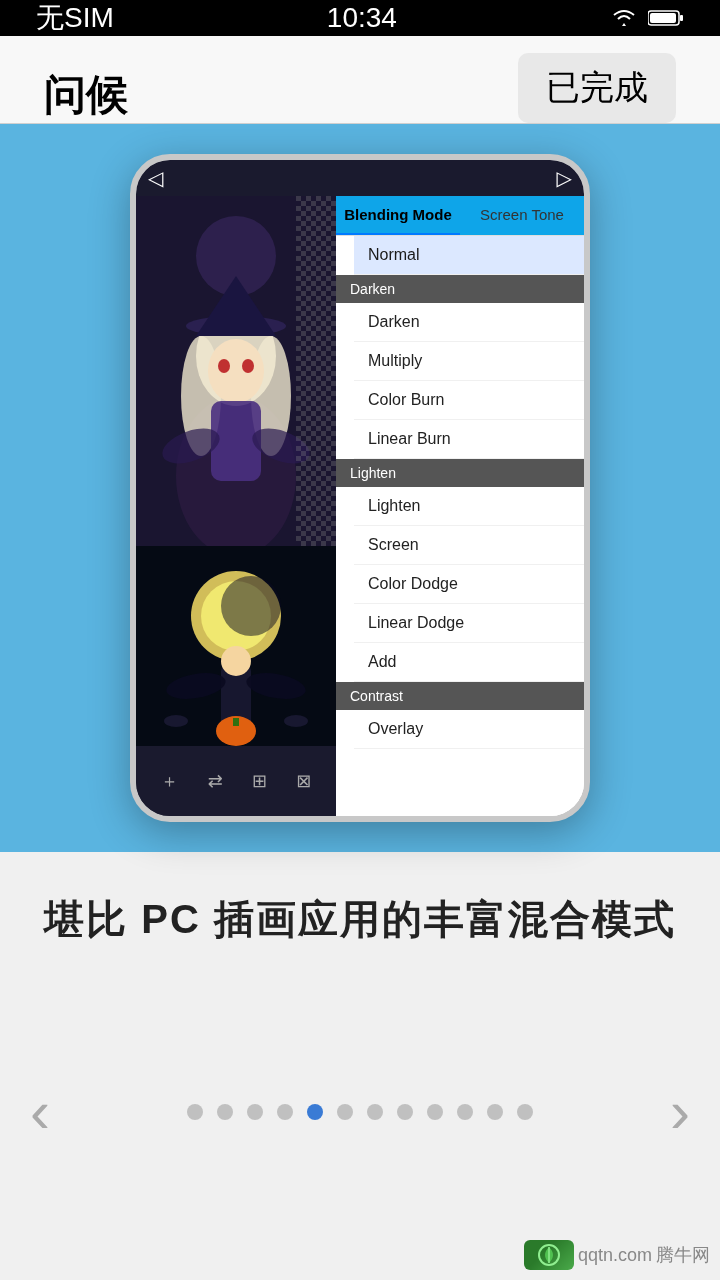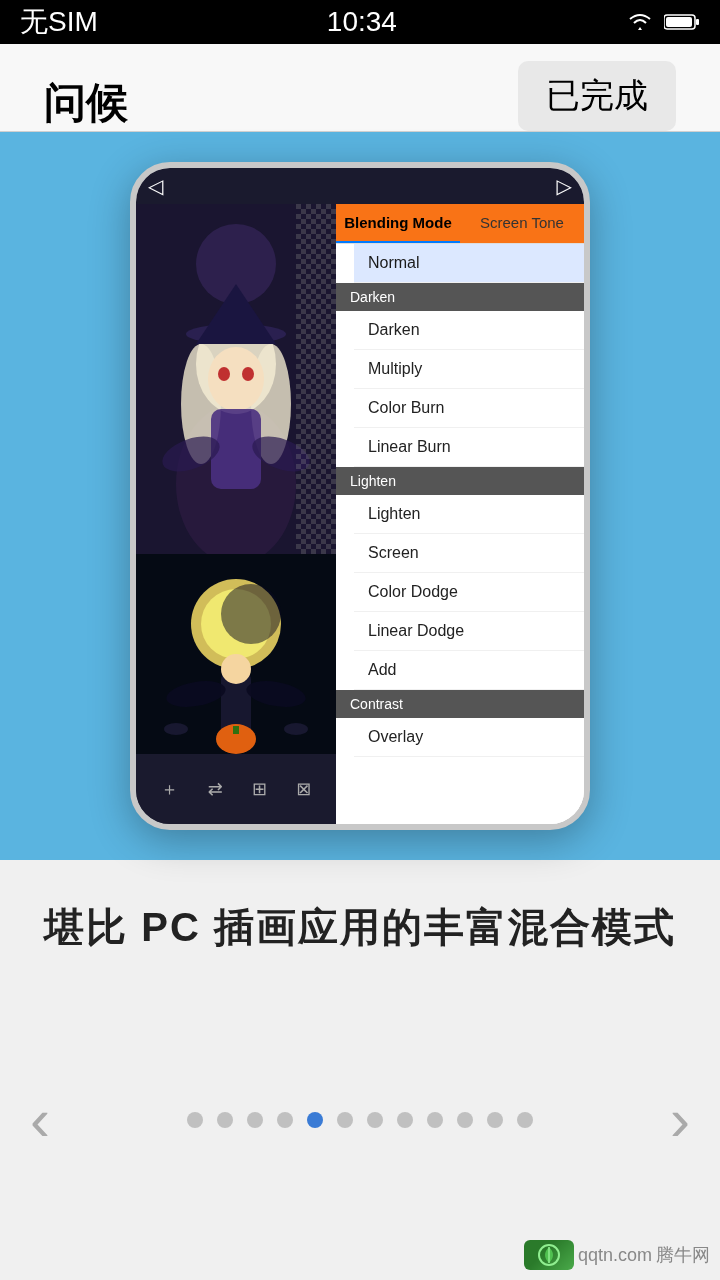--- a/index.html
+++ b/index.html
@@ -8,26 +8,26 @@
       width: 720px;
       min-height: 1280px;
       background: #f0f0f0;
       font-family: -apple-system, 'PingFang SC', 'Helvetica Neue', Arial, sans-serif;
       overflow-x: hidden;
     }
 
     
     .status-bar {
       width: 720px;
-      height: 44px;
+      height: 36px;
       background: #000;
       display: flex;
       align-items: center;
       justify-content: space-between;
-      padding: 0 20px;
+      padding: 0 36px;
       color: #fff;
       font-size: 28px;
       font-weight: 500;
     }
     .status-right {
       display: flex;
       align-items: center;
       gap: 10px;
     }
 
@@ -160,21 +160,21 @@
 
     .right-panel {
       flex: 1;
       background: #fff;
       display: flex;
       flex-direction: column;
     }
     .blend-tabs {
       display: flex;
       border-bottom: 1px solid #ddd;
-      background: #f97316;
+      background: #0ea5e9;
     }
     .blend-tab {
       flex: 1;
       text-align: center;
       padding: 10px 6px;
       font-size: 15px;
       color: #333;
       border-bottom: 2px solid transparent;
     }
     .blend-tab.active {

